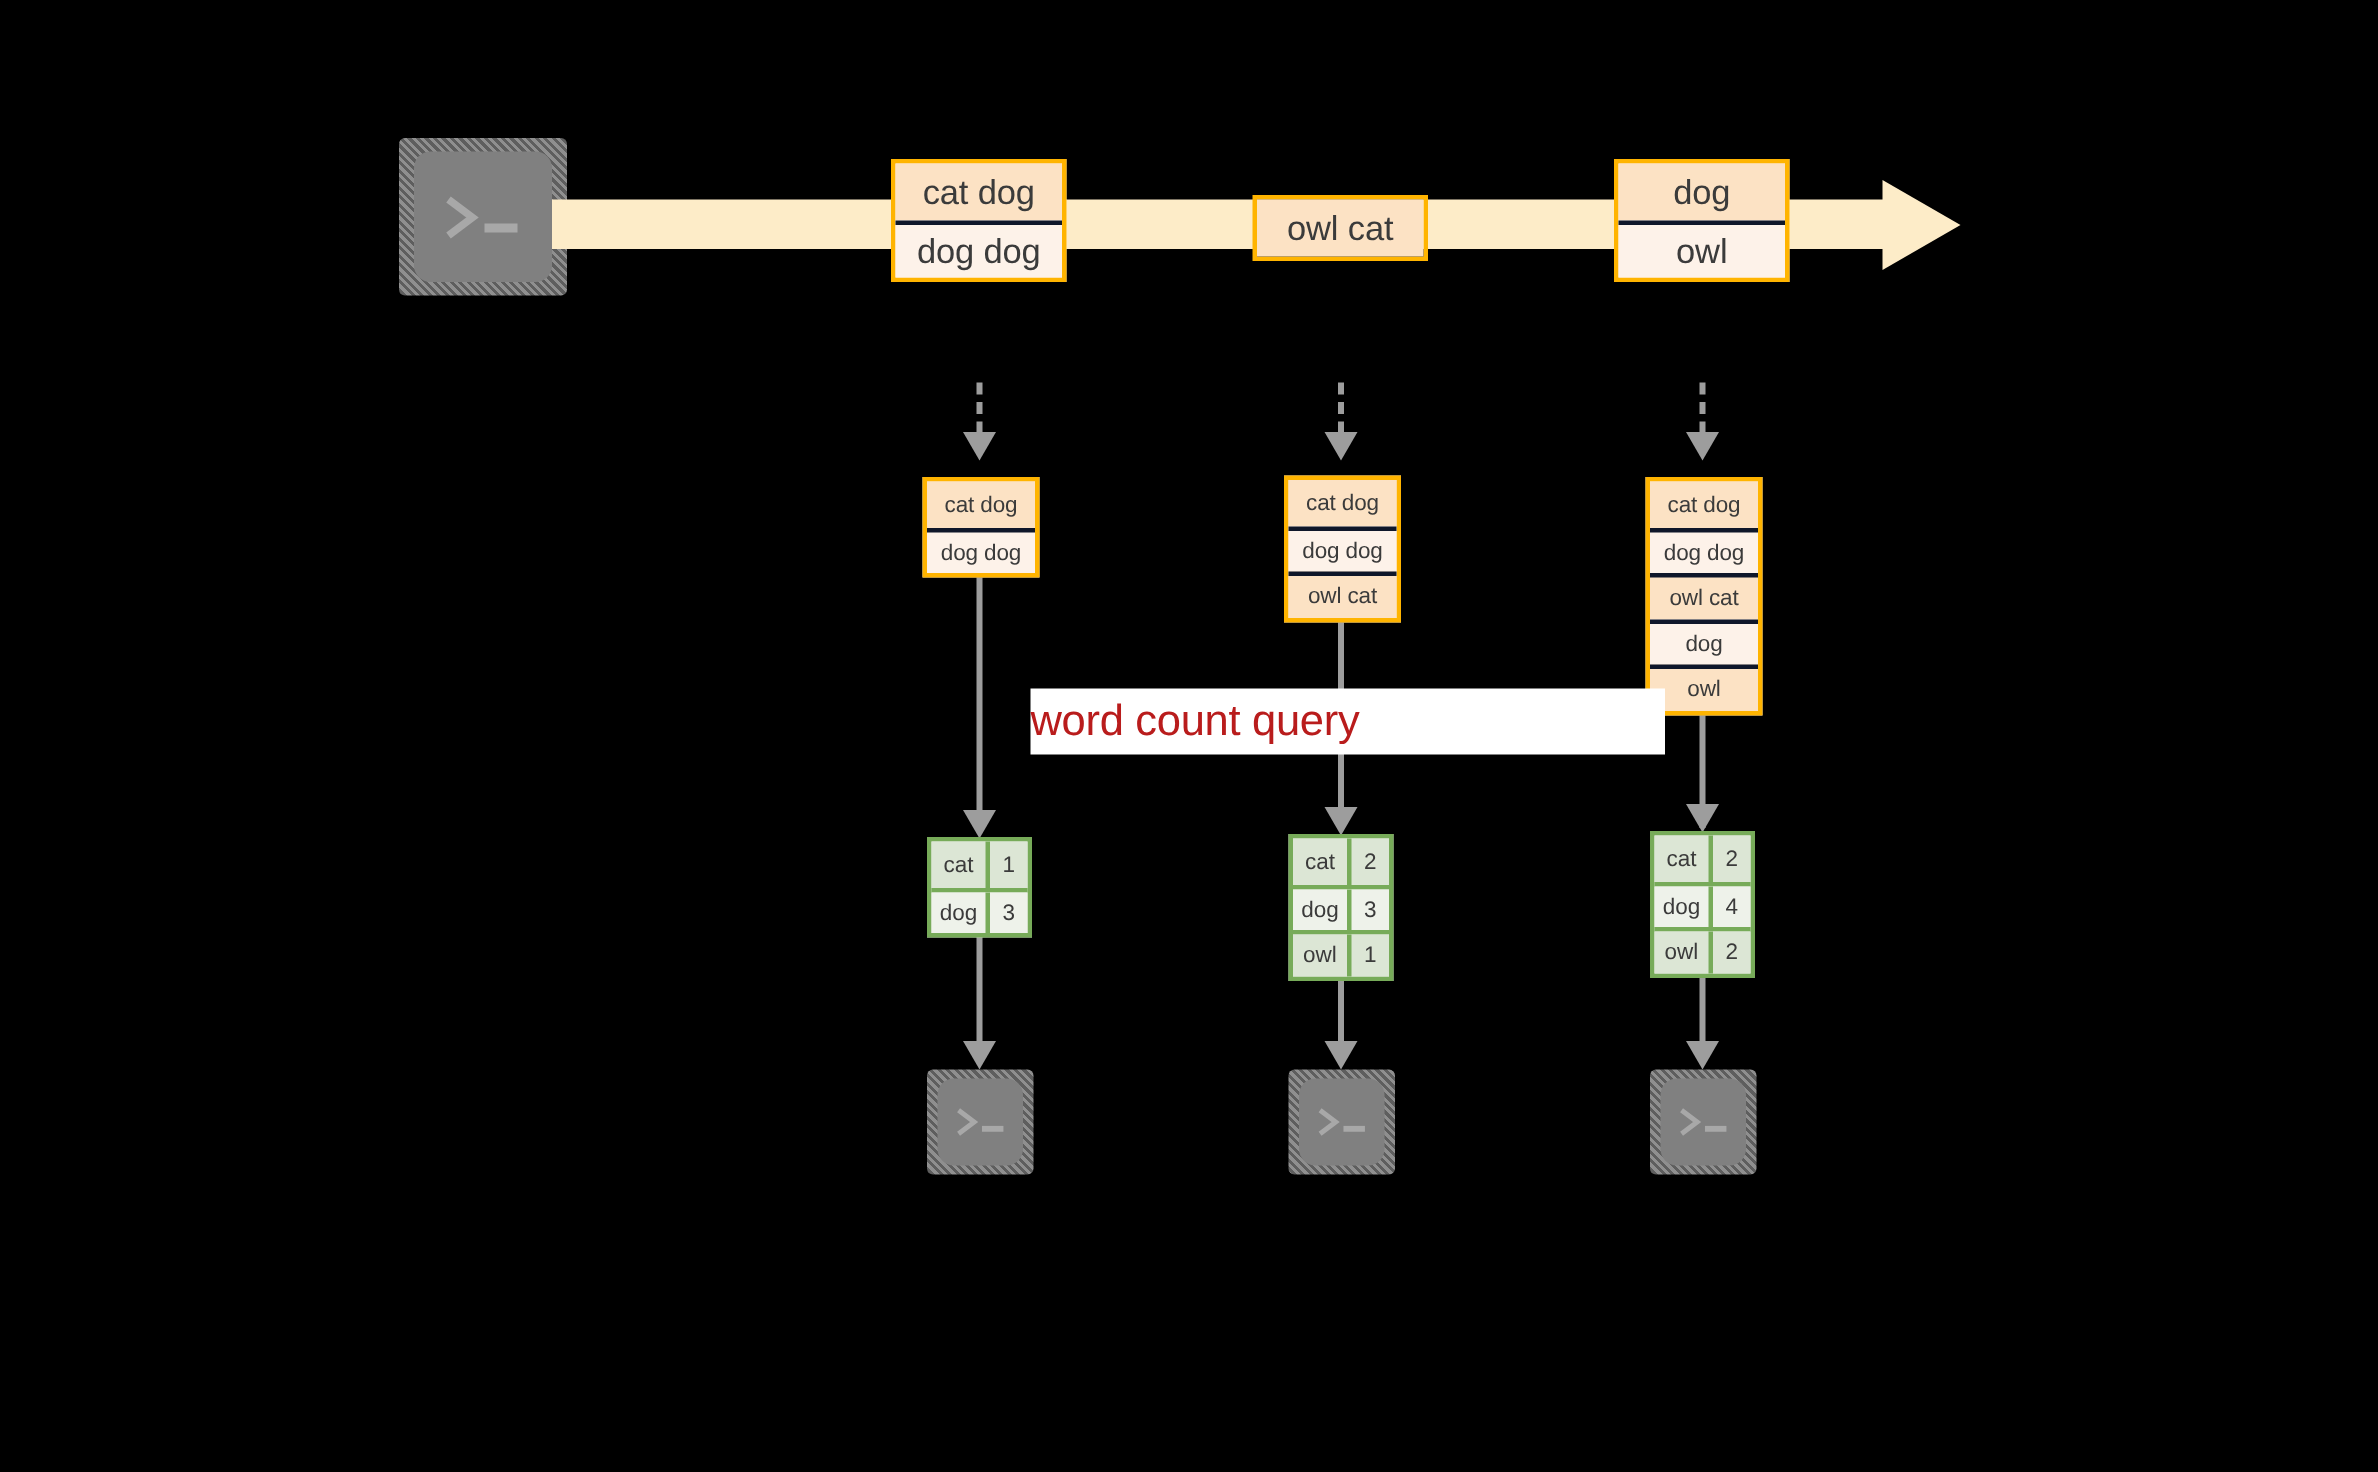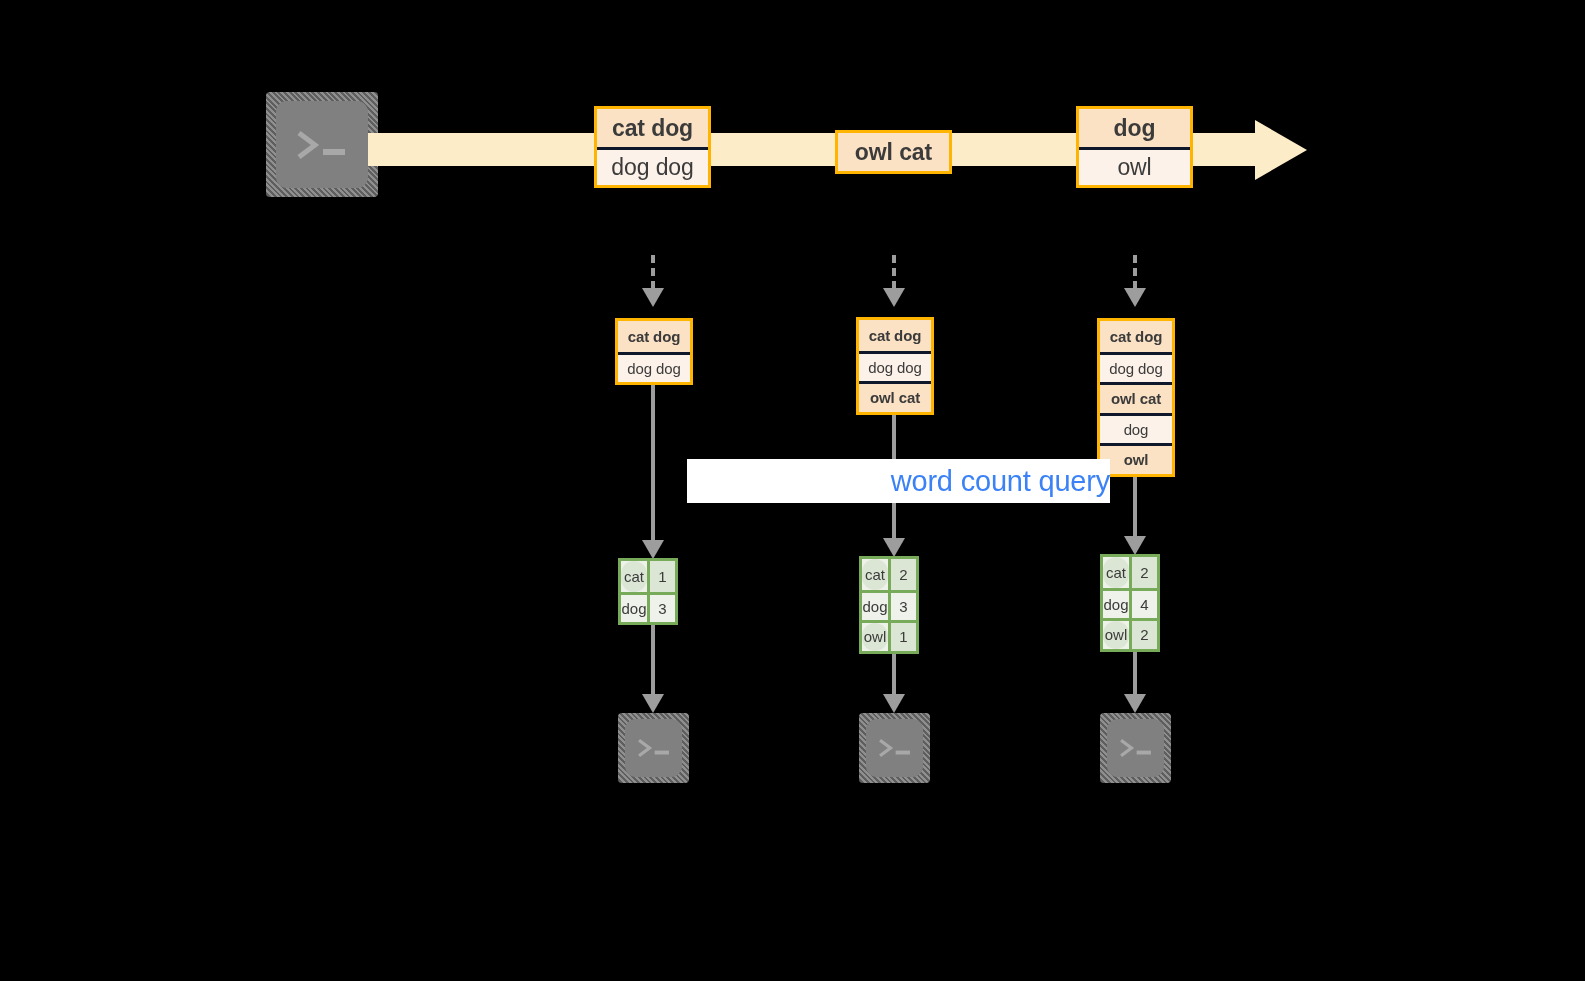--- a/index.html
+++ b/index.html
@@ -68,21 +68,21 @@
   }
   .msgbox .row {
     box-sizing: border-box;
     display: flex;
     align-items: center;
     justify-content: center;
     color: #3b3b3b;
     white-space: nowrap;
     letter-spacing: -0.1px;
   }
-  .msgbox .row.dark  { background: #fce2c4; font-weight: bold; }
+  .msgbox .row.dark  { background: #fce2c4; }
   .msgbox .row.light { background: #fdf2e9; }
   .msgbox .row + .row { border-top: 3px solid #0f172a; }
 
   
   .msgbox.big .row  { height: 38px; font-size: 23px; }
   
   .msgbox.small .row { height: 30.5px; font-size: 15px; }
 
   
   .greenbox {
@@ -99,21 +99,21 @@
   }
   .greenbox .grow + .grow { border-top: 3px solid #77ab59; }
   .greenbox .gcell {
     box-sizing: border-box;
     display: flex;
     align-items: center;
     justify-content: center;
     font-size: 15px;
     color: #3b3b3b;
   }
-  .greenbox .gcell.word { width: 26px; border-radius: 15px; }
+  .greenbox .gcell.word { width: 36px; }
   .greenbox .gcell.num  { width: 28px; border-left: 3px solid #77ab59; }
   .greenbox .grow.dark  .gcell { background: #dce6d5; }
   .greenbox .grow.light .gcell { background: #eef2ea; }
 
   
   .vline {
     position: absolute;
     width: 4px;
     background: #9d9d9d;
     z-index: 3;
@@ -132,22 +132,22 @@
     border-top: 19px solid #9d9d9d;
     z-index: 4;
   }
 
   
   .banner {
     position: absolute;
     background: #ffffff;
     display: flex;
     align-items: center;
-    justify-content: flex-end;
-    color: #3b82f6;
+    justify-content: flex-start;
+    color: #b91c1c;
     font-size: 29px;
     z-index: 8;
     letter-spacing: -0.2px;
   }
 </style>
 </head>
 <body>
 
 <div id="stage">
 

